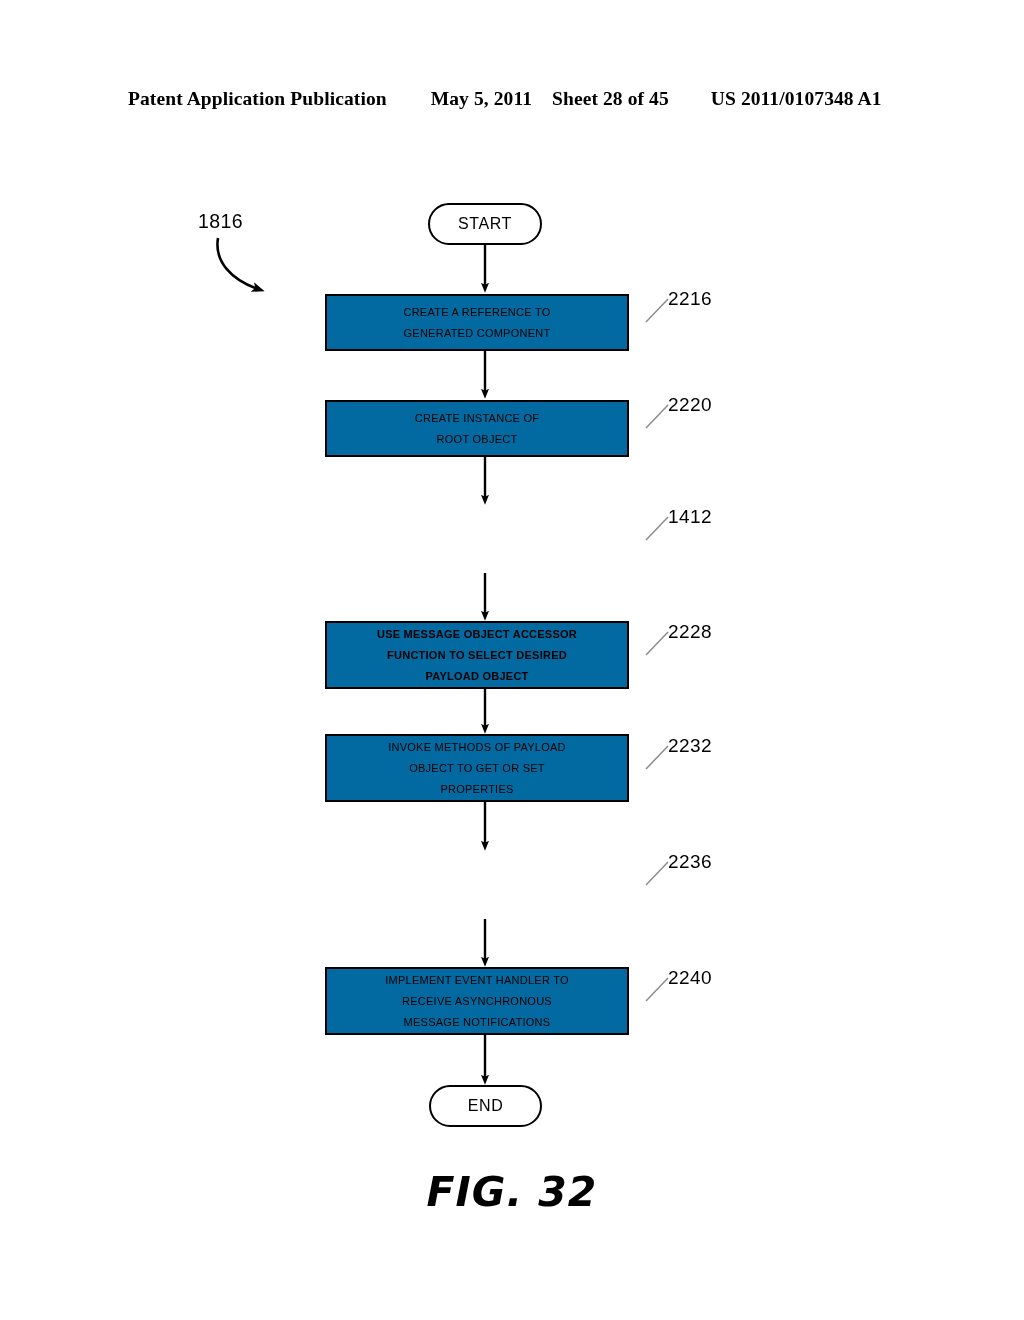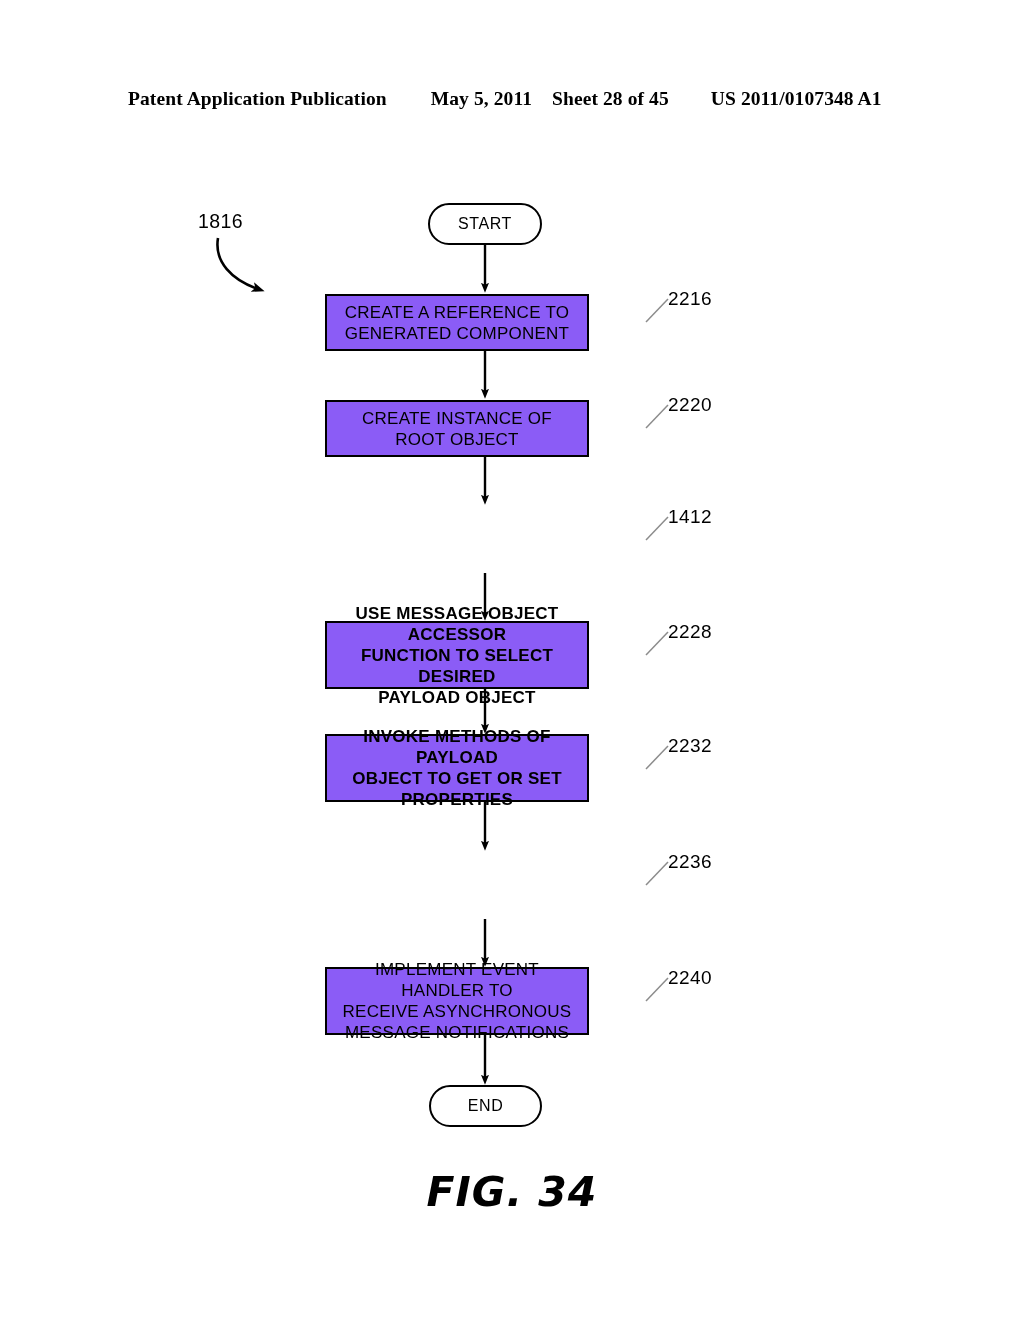--- a/index.html
+++ b/index.html
@@ -69,28 +69,28 @@
     color: #000;
   }
   #node-start { left: 428px; top: 203px; width: 114px; height: 42px; }
   #node-end   { left: 429px; top: 1085px; width: 113px; height: 42px; }
 
   
   .process {
     position: absolute;
     box-sizing: border-box;
     border: 2.2px solid #000;
-    background: #8b5cf6;
+    background: #0369a1;
     left: 325px;
-    width: 264px;
+    width: 304px;
     display: flex;
     align-items: center;
     justify-content: center;
     text-align: center;
-    font-size: 17px;
+    font-size: 11px;
     line-height: 21px;
     letter-spacing: 0.25px;
     color: #000;
     padding: 0 6px;
   }
   .process .ptext { display: block; white-space: pre-line; }
 
   
   .refnum {
     position: absolute;
@@ -198,35 +198,35 @@
 
   <div class="refnum" style="left:668px; top:506px;">1412</div>
 
   <div class="process" style="top:621px; height:68px;font-weight:bold;">
     <span class="ptext">USE MESSAGE OBJECT ACCESSOR
 FUNCTION TO SELECT DESIRED
 PAYLOAD OBJECT</span>
   </div>
   <div class="refnum" style="left:668px; top:621px;">2228</div>
 
-  <div class="process" style="top:734px; height:68px;font-weight:bold;">
+  <div class="process" style="top:734px; height:68px;">
     <span class="ptext">INVOKE METHODS OF PAYLOAD
 OBJECT TO GET OR SET
 PROPERTIES</span>
   </div>
   <div class="refnum" style="left:668px; top:735px;">2232</div>
 
   <div class="refnum" style="left:668px; top:851px;">2236</div>
 
   <div class="process" style="top:967px; height:68px;">
     <span class="ptext">IMPLEMENT EVENT HANDLER TO
 RECEIVE ASYNCHRONOUS
 MESSAGE NOTIFICATIONS</span>
   </div>
   <div class="refnum" style="left:668px; top:967px;">2240</div>
 
   <div class="terminal" id="node-end">
     <span>END</span>
   </div>
 
-  <div class="fig-caption">FIG. 34</div>
+  <div class="fig-caption">FIG. 32</div>
 
 </div>
 
 </body></html>

